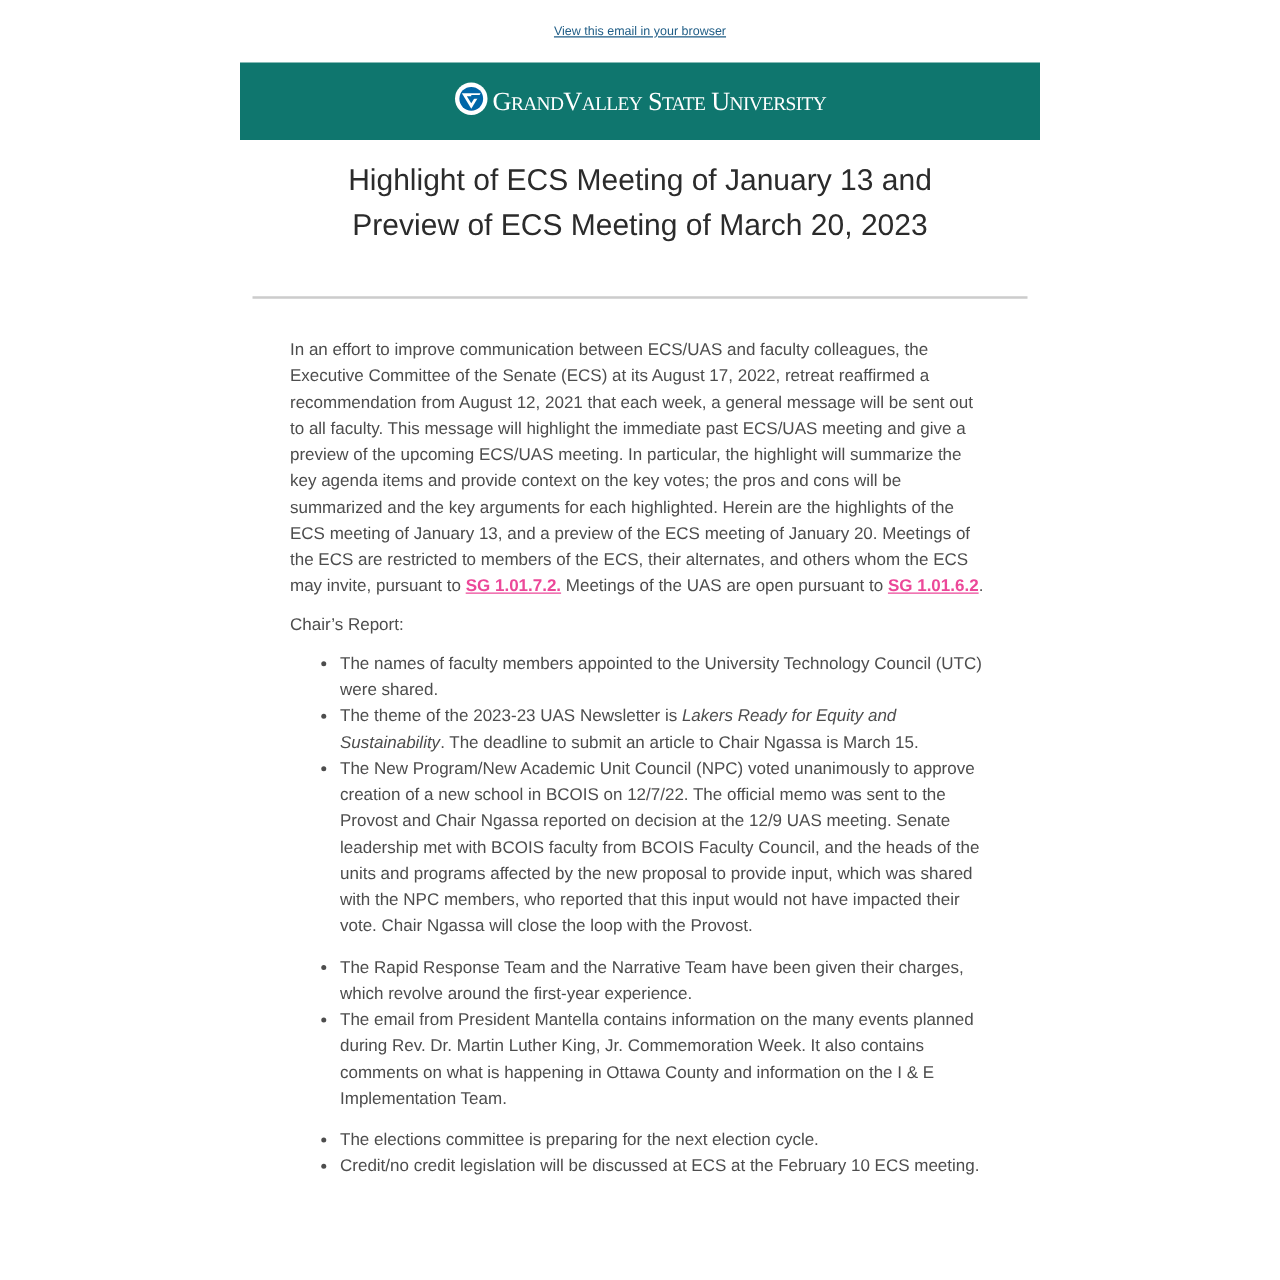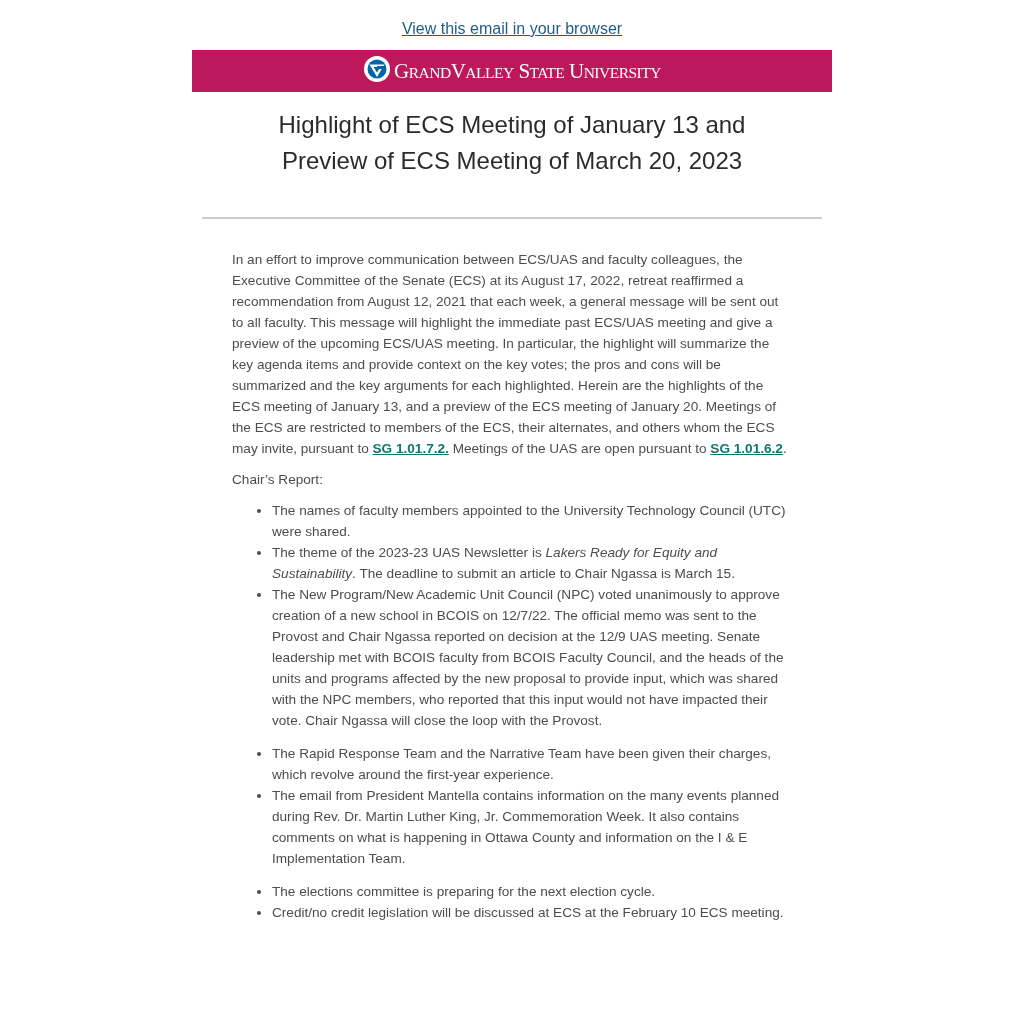--- a/index.html
+++ b/index.html
@@ -1,31 +1,31 @@
 <!DOCTYPE html>
 <html><head>
 <meta charset="utf-8">
 <style>
   html, body { margin: 0; padding: 0; background: #ffffff; }
   body { width: 1024px; height: 1024px; overflow: hidden; font-family: "Liberation Sans", sans-serif; }
   .topbar { height: 50px; text-align: center; }
-  .view-link { display: inline-block; margin-top: 20px; font-size: 16px; color: #1f5d86; text-decoration: underline; }
-  .banner { width: 640px; height: 42px; margin: 0 auto; background: #be185d; display: flex; align-items: center; justify-content: center; }
+  .view-link { display: inline-block; margin-top: 20px; font-size: 10px; color: #1f5d86; text-decoration: underline; }
+  .banner { width: 640px; height: 62px; margin: 0 auto; background: #0f766e; display: flex; align-items: center; justify-content: center; }
   .logo { display: flex; align-items: center; color: #fff; }
   .logo svg { width: 28px; height: 28px; margin-right: 3px; }
   .wordmark { font-family: "Liberation Serif", serif; color: #ffffff; font-size: 21px; letter-spacing: -0.5px; text-transform: uppercase; }
   .wordmark .cap { font-size: 21px; }
   .wordmark .sm { font-size: 15.5px; }
   .title-wrap { width: 640px; margin: 0 auto; text-align: center; padding-top: 15px; }
   .title { font-size: 24px; font-weight: normal; color: #2b2b2b; line-height: 36px; margin: 0; }
   .divider { width: 620px; height: 2px; background: #cccccc; margin: 38px auto 0; }
   .content { width: 560px; margin: 0 auto; padding-top: 30px; font-size: 13.6px; line-height: 21px; color: #4d4d4d; }
   .content p { margin: 0 0 10px 0; }
   .intro { margin-bottom: 10px !important; }
-  .content a { color: #0f766e; font-weight: bold; text-decoration: underline; }
+  .content a { color: #ec4899; font-weight: bold; text-decoration: underline; }
   .h2 { font-weight: bold; color: #444; margin: 0 0 10px 0; }
   .label { margin: 0 0 12px 0; }
   ul { margin: 0 0 12px 0; padding-left: 40px; }
   li { margin: 0; }
   em { font-style: italic; }
 </style>
 </head>
 <body>
 
 <div class="topbar">

